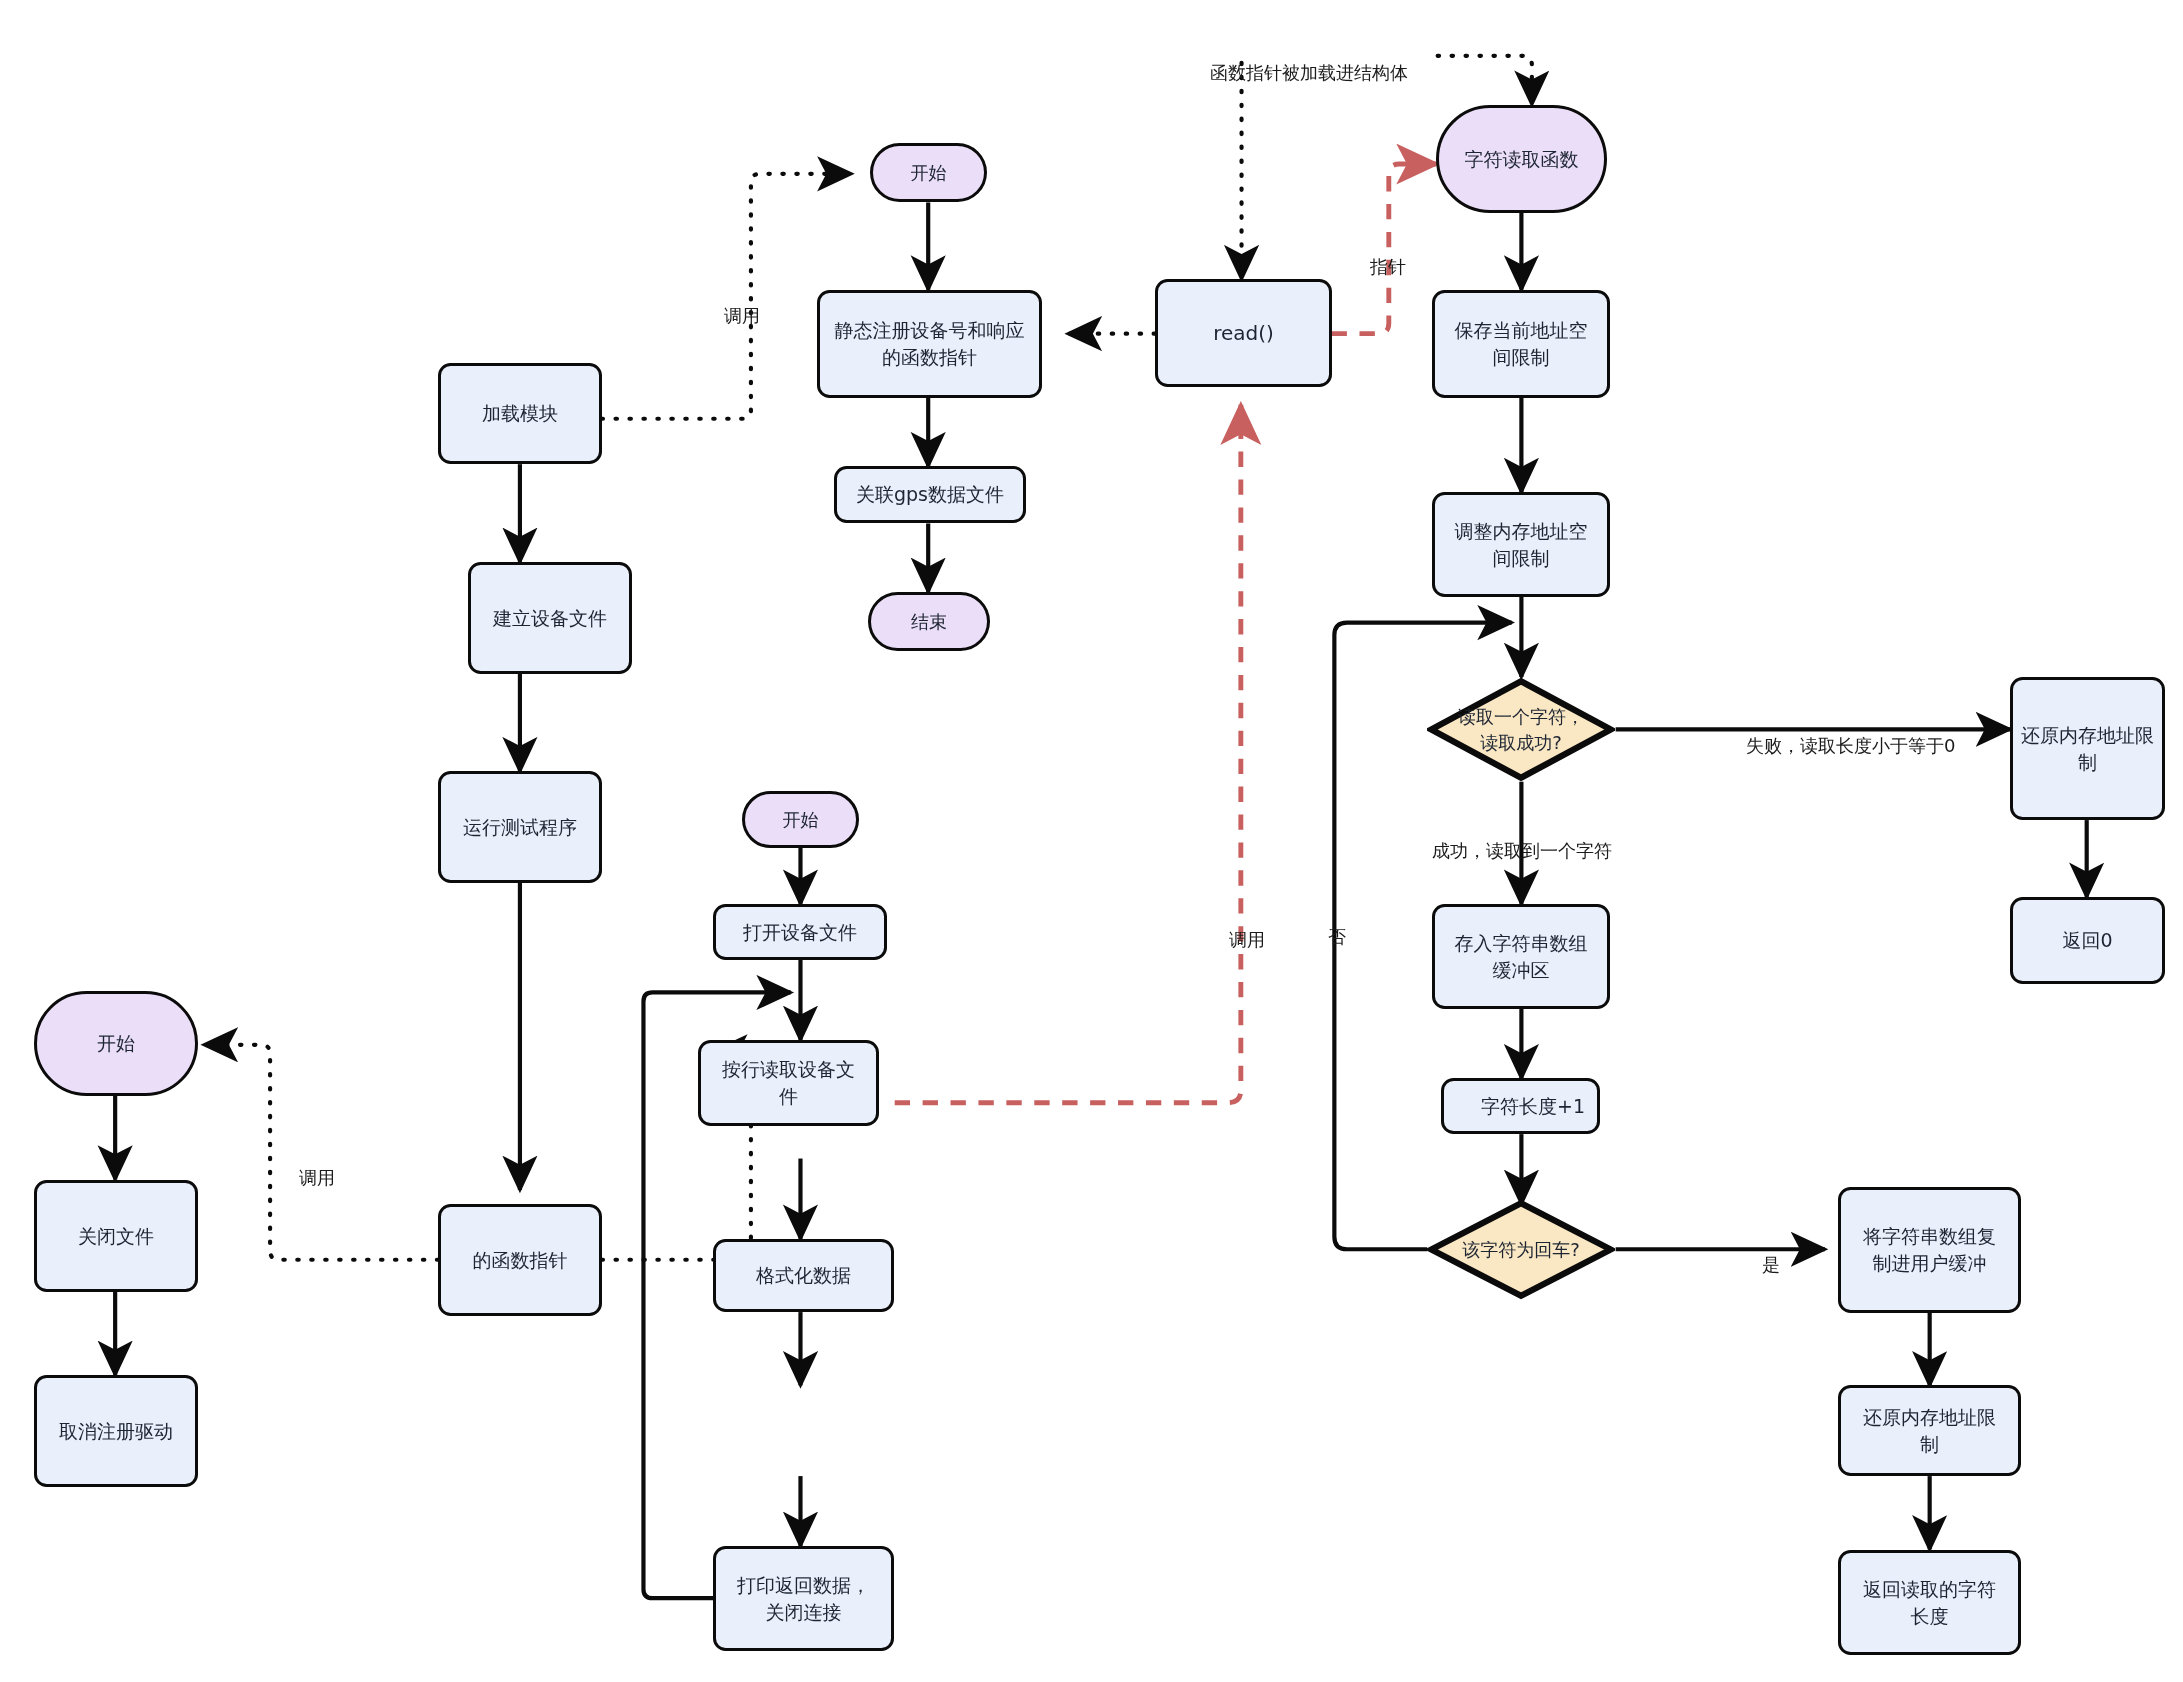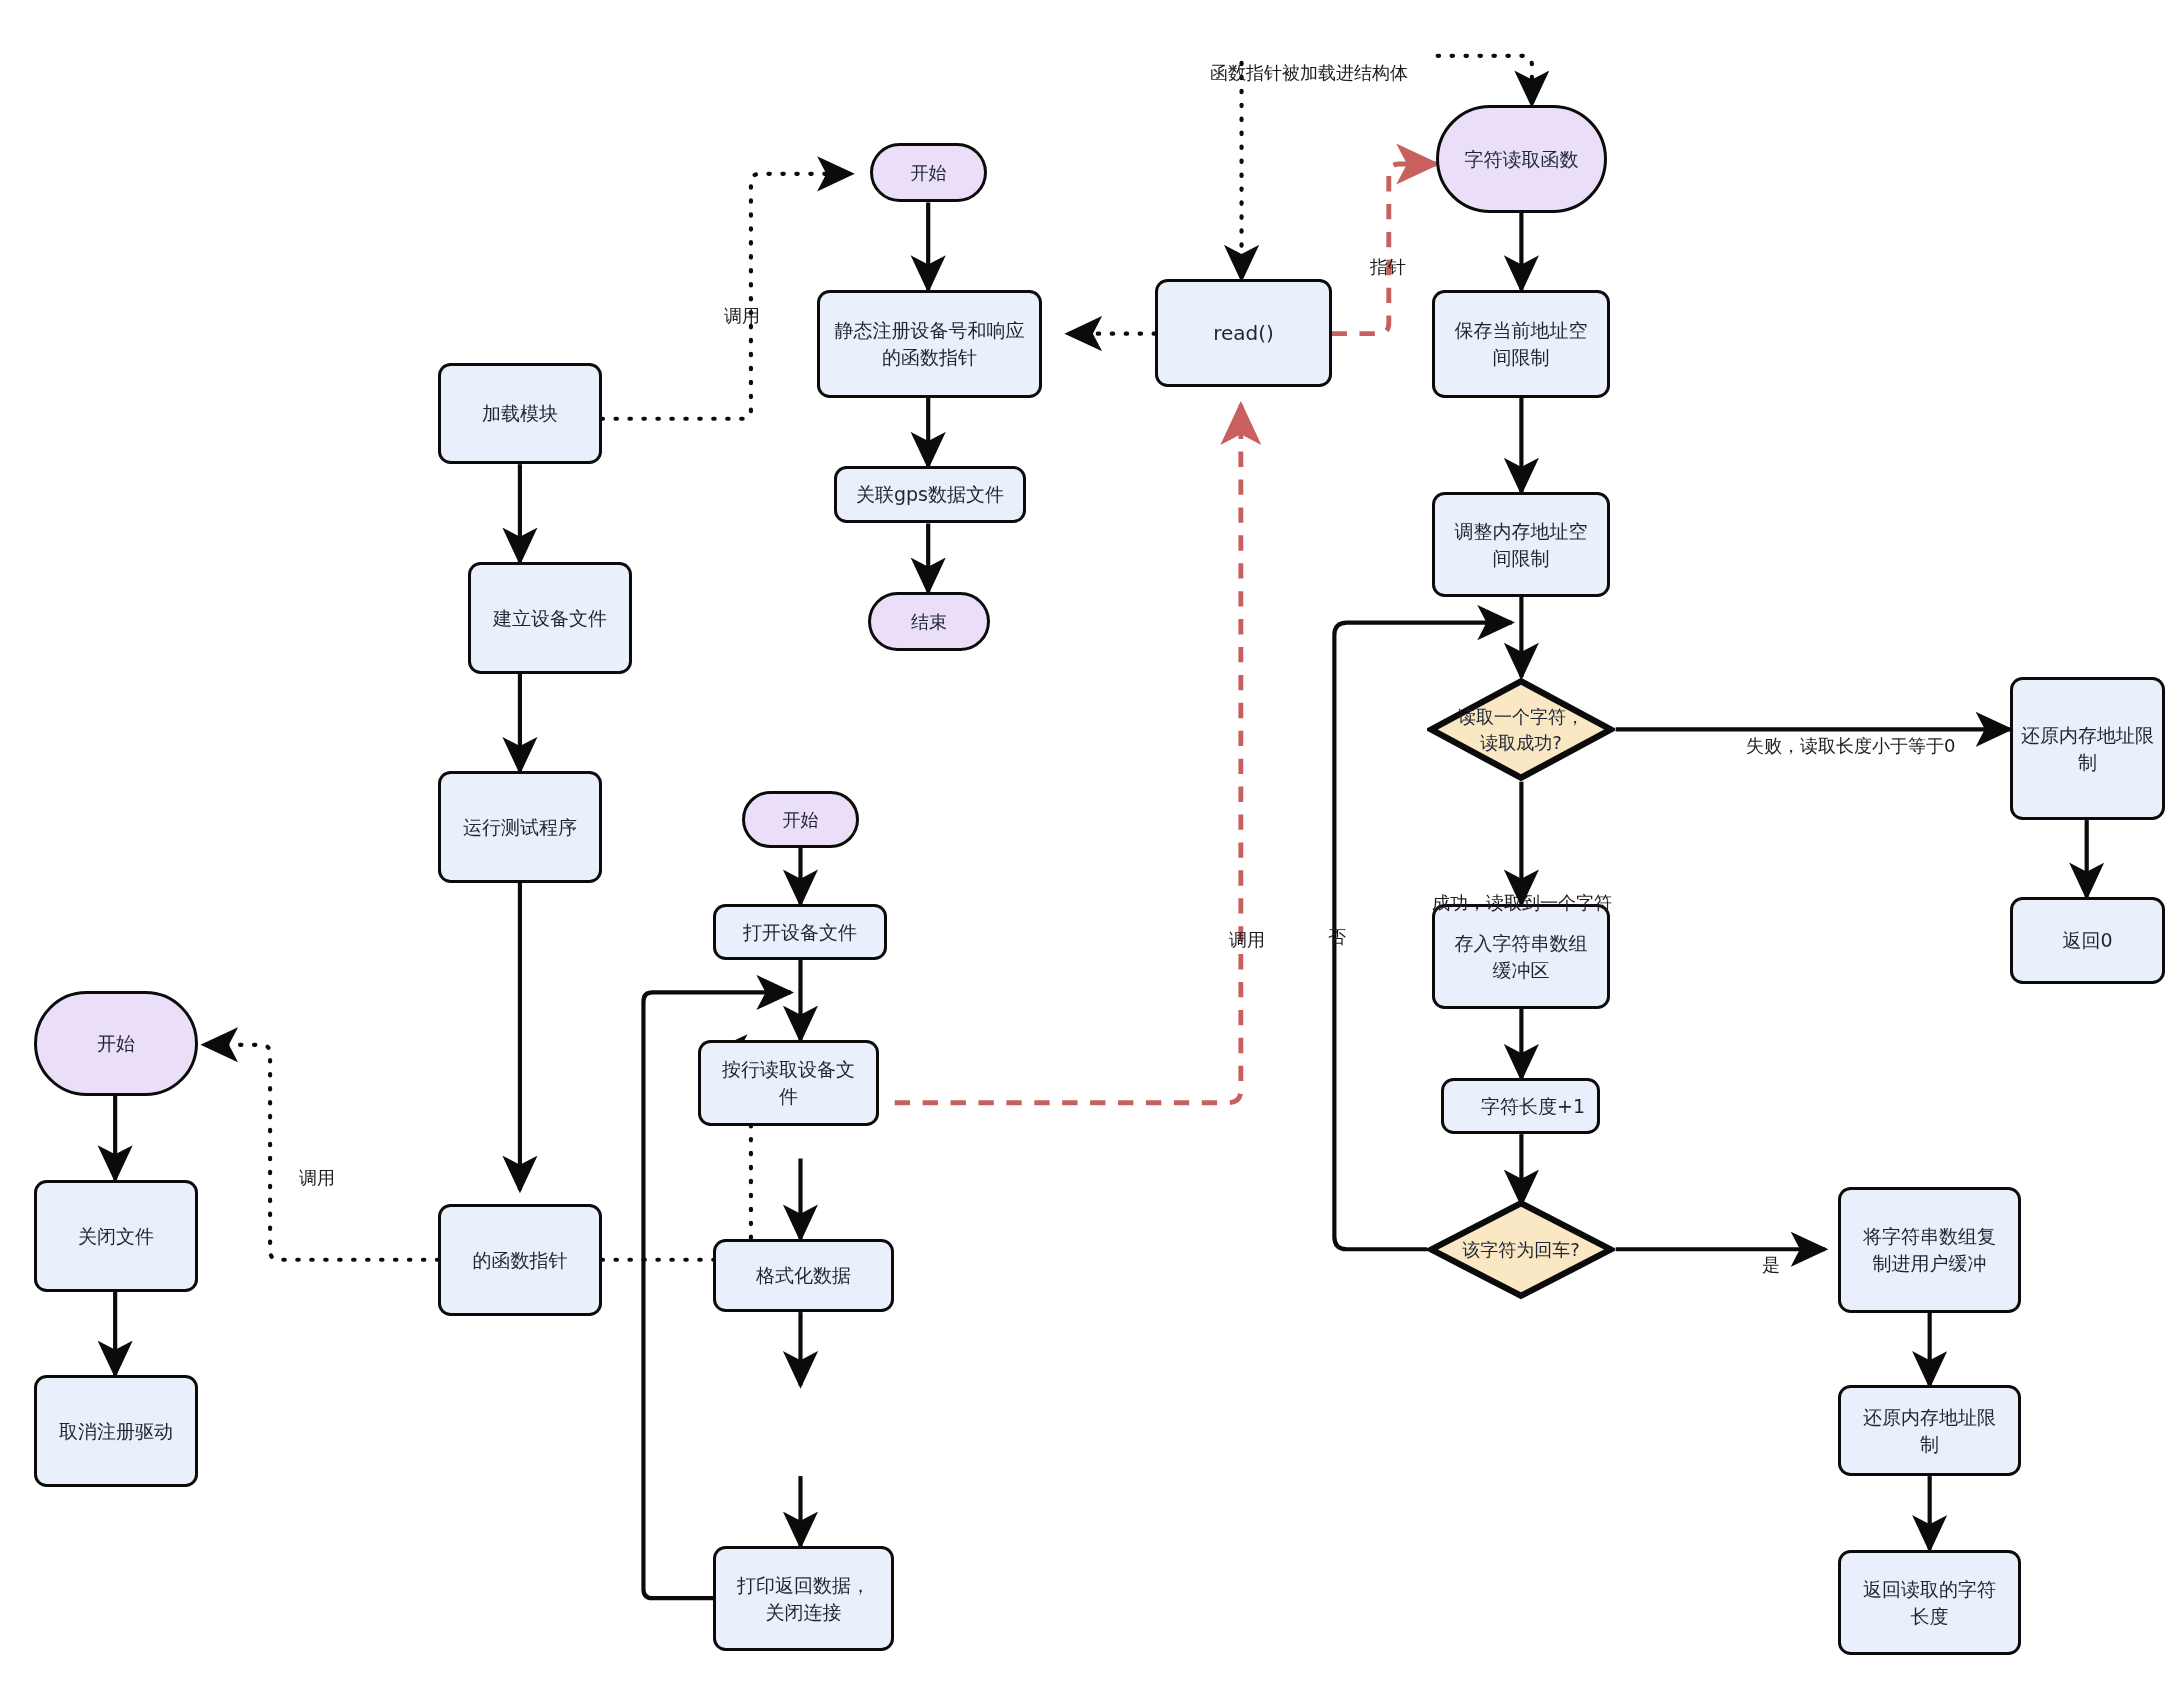--- a/index.html
+++ b/index.html
@@ -211,21 +211,21 @@
   </div>
   <div class="edgelabel" style="left:1347px;top:234px;font-size:18px;">
     <span>指针</span>
   </div>
   <div class="edgelabel" style="left:1206px;top:907px;font-size:18px;">
     <span>调用</span>
   </div>
   <div class="edgelabel" style="left:1723px;top:713px;font-size:18px;">
     <span>失败，读取长度小于等于0</span>
   </div>
-  <div class="edgelabel" style="left:1409px;top:870px;font-size:18px;">
+  <div class="edgelabel" style="left:1409px;top:818px;font-size:18px;">
     <span>成功，读取到一个字符</span>
   </div>
   <div class="edgelabel" style="left:1739px;top:1232px;font-size:18px;">
     <span>是</span>
   </div>
   <div class="edgelabel vert" style="left:1304px;top:831px;font-size:18px;">
     <span>否</span>
   </div>
 
 </div>

